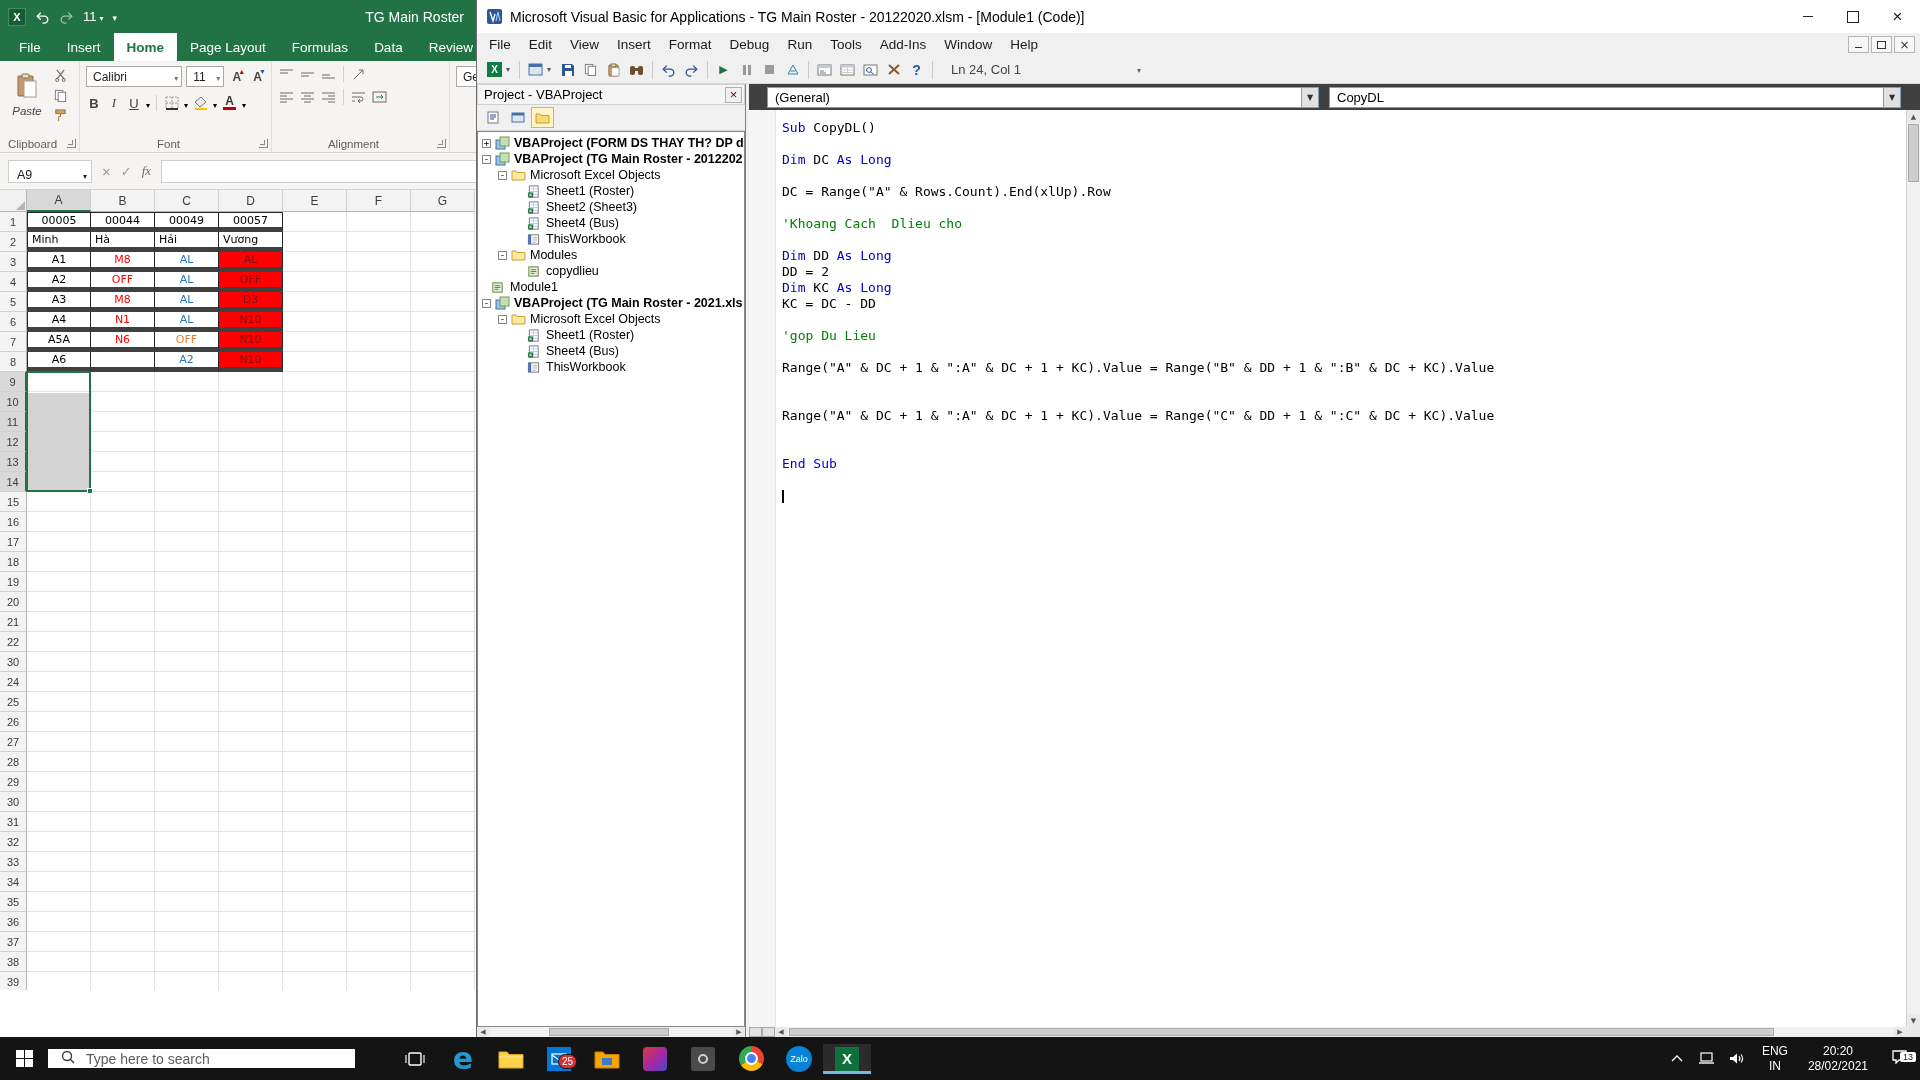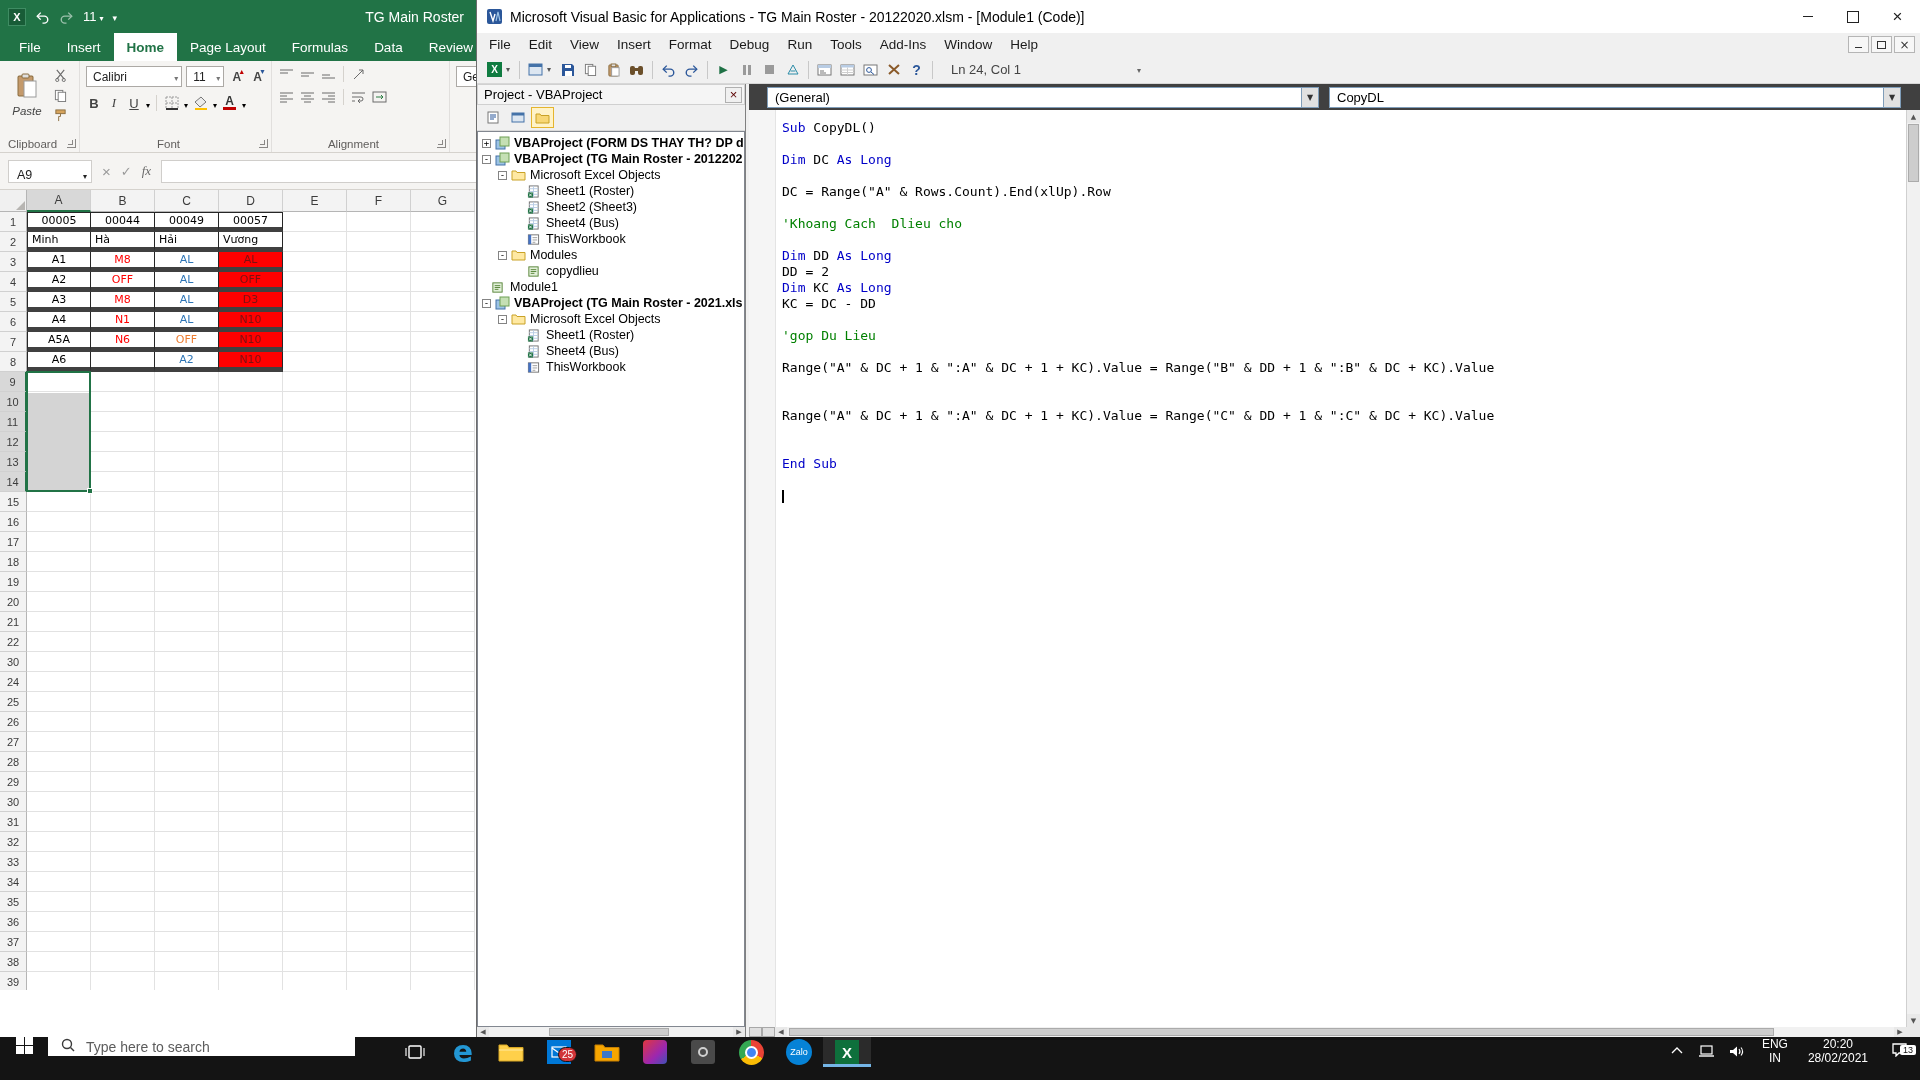--- a/index.html
+++ b/index.html
@@ -156,21 +156,21 @@
   .hs-code { left:272px; right:14px; bottom:0; } 
   .hs-prj { left:0; width:269px; bottom:0; border-right:1px solid #808080; }
   .split-box { width:13px; background:#e0e0e0; border:1px solid #a8a8a8; flex:none; }
   .hs-btn { width:12px; display:flex; align-items:center; justify-content:center; font-size:7px; color:#555; background:#e9e9e9; flex:none; font-family:"DejaVu Sans",sans-serif; }
   .hs-l::before { content:"◀"; } .hs-r::before { content:"▶"; }
   .hs-track { flex:1; position:relative; }
   .hs-thumb { position:absolute; top:1px; bottom:1px; background:#cdcdcd; border:1px solid #ababab; }
   .scroll-corner { position:absolute; right:0; bottom:0; width:14px; height:10px; background:#e9e9e9; }
 
   
-  .taskbar { position:absolute; left:0; top:1037px; width:1920px; height:43px; background:#141414; display:flex; align-items:flex-start; z-index:20; }
+  .taskbar { position:absolute; left:0; top:1037px; width:1920px; height:43px; background:#141414; display:flex; align-items:center; z-index:20; }
   .tb-start { width:48px; display:flex; align-items:center; justify-content:center; }
   .win-logo { width:17px; height:17px; display:grid; grid-template-columns:8px 8px; grid-template-rows:8px 8px; gap:1px; }
   .win-logo i { background:#fff; }
   .tb-search { width:307px; background:#fff; display:flex; align-items:center; gap:10px; padding-left:12px; font-size:14px; color:#5c5c5c; }
   .tb-apps { display:flex; margin-left:36px; }
   .tb-app { width:48px; display:flex; align-items:center; justify-content:center; position:relative; }
   .tb-app.active { background:rgba(255,255,255,.10); box-shadow:inset 0 -3px 0 #75b6e7; }
   .tb-badge { position:absolute; right:6px; bottom:5px; min-width:15px; height:15px; border-radius:8px; background:#d13438; color:#fff; font-size:10px; display:flex; align-items:center; justify-content:center; padding:0 3px; border:1px solid #141414; }
   .edge-e { color:#2397d4; font-size:30px; font-weight:bold; line-height:1; font-family:"DejaVu Sans",sans-serif; }
   .tile { width:24px; height:24px; display:flex; align-items:center; justify-content:center; }

